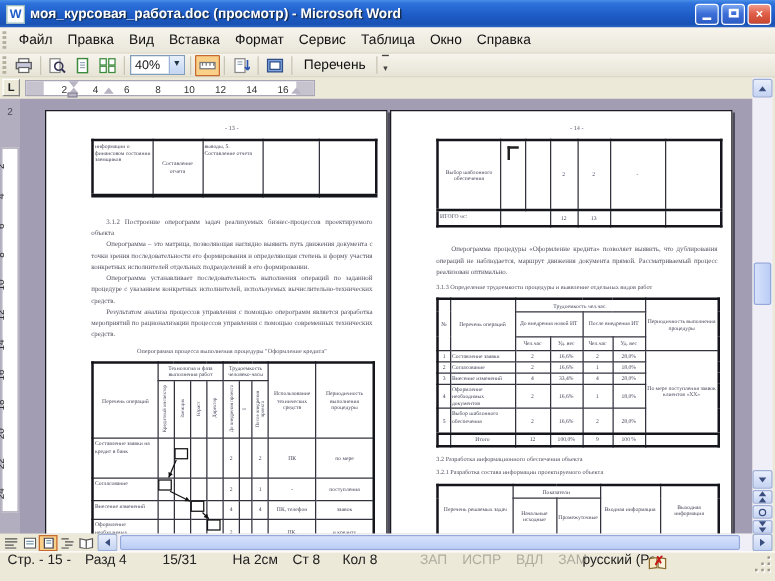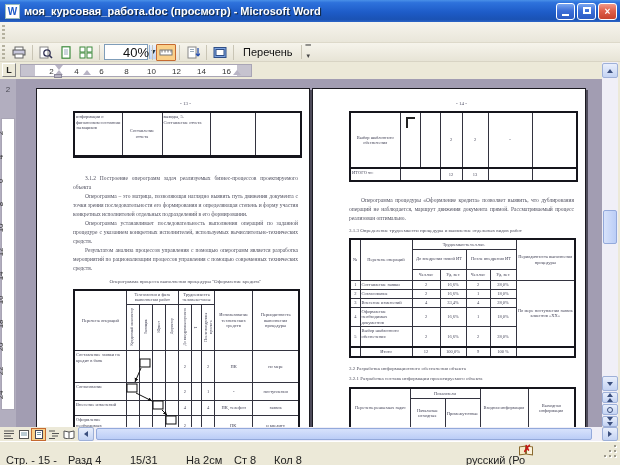--- a/index.html
+++ b/index.html
@@ -38,21 +38,21 @@
 
   
   .toolbar{position:absolute;left:0;top:43px;width:620px;height:19px;
     background:linear-gradient(#F6F4EC,#E7E4D6);display:flex;align-items:center;
     border-bottom:1px solid #D8D4C4;}
   .tbtn{width:20px;height:17px;display:flex;align-items:center;justify-content:center;flex:0 0 auto;}
   .tbtn.toggled{background:#FAD089;border:1px solid #C56A31;border-radius:1px;}
   .tsep{width:1px;height:15px;background:#C9C5B5;margin:0 3px;flex:0 0 auto;}
   .zoombox{width:44px;height:16px;background:#fff;border:1px solid #7F9DB9;display:flex;
     align-items:center;flex:0 0 auto;margin:0 1px;}
-  .zoombox .zv{flex:1;font-size:13px;padding-left:18px;color:#111;}
+  .zoombox .zv{flex:1;font-size:10px;padding-left:3px;color:#111;}
   .zoombox .zarr{width:12px;height:14px;background:linear-gradient(#E8F0FC,#C2D4F2);
     border-left:1px solid #9AB4D8;font-size:7px;line-height:14px;text-align:center;color:#234;}
   .closebtn{font-size:11px;color:#111;padding:1px 6px;flex:0 0 auto;}
   .tbopts{font-size:7px;color:#444;padding:0 4px;border-left:1px solid #C9C5B5;margin-left:2px;
     line-height:7px;text-align:center;}
 
   
   .rulerrow{position:absolute;left:0;top:62px;width:602px;height:17px;background:#ECE9D8;}
   .tabsel{position:absolute;left:2px;top:1px;width:14px;height:14px;background:#ECE9D8;
     border:1px solid;border-color:#fff #808080 #808080 #fff;font-size:9px;font-weight:bold;
@@ -127,21 +127,21 @@
   .hsb-r{left:602px;top:0;height:14px;width:16px;}
   .htrack{position:absolute;left:94px;top:0;width:508px;height:14px;background:#F0EFF7;}
   .hthumb{position:absolute;left:2px;top:1px;width:496px;height:12px;border:1px solid #93A9DB;
     border-radius:2px;background:linear-gradient(180deg,#D7E2FB,#BBCDF6);}
   .hthumb .ridges{margin:3px auto 0;width:6px;height:7px;
     background:repeating-linear-gradient(90deg,#93A9DB 0 1px,rgba(0,0,0,0) 1px 3px);}
 
   
   .statusbar{position:absolute;left:0;top:441px;width:620px;height:24px;background:#ECE9D8;
     border-top:1px solid #fff;font-size:11px;color:#222;}
-  .st{position:absolute;top:12px;white-space:nowrap;}
+  .st{position:absolute;top:0;white-space:nowrap;}
   .st.dim{color:#B0ACA0;}
   .grip-corner{position:absolute;right:2px;top:4px;width:13px;height:13px;}
   .grip-corner i{position:absolute;width:2px;height:2px;background:#9D9A8D;box-shadow:1px 1px 0 #fff;}
   .bookicon{position:absolute;left:519px;top:2px;width:16px;height:13px;}
   .bookicon .pg1{position:absolute;left:0;top:2px;width:7px;height:9px;background:#F6E9C8;
     border:1px solid #8a6a30;transform:skewY(-8deg);}
   .bookicon .pg2{position:absolute;left:7px;top:2px;width:7px;height:9px;background:#FBF3DC;
     border:1px solid #8a6a30;transform:skewY(8deg);}
   .bookicon .bx{position:absolute;left:4px;top:-1px;color:#C61616;font-size:10px;font-weight:bold;}
 
@@ -162,20 +162,32 @@
         </span>
       <span class="wb">
           <span class="maxbox"></span>
         </span>
       <span class="wb close">×</span>
     </span>
   </div>
 
   <div class="menubar">
     <div class="grip"></div>
+    <div class="menu-items">
+
+    <span class="mi">Файл</span>
+        <span class="mi">Правка</span>
+        <span class="mi">Вид</span>
+        <span class="mi">Вставка</span>
+        <span class="mi">Формат</span>
+        <span class="mi">Сервис</span>
+        <span class="mi">Таблица</span>
+        <span class="mi">Окно</span>
+        <span class="mi">Справка</span>
+      </div>
   </div>
 
   <div class="toolbar">
     <div class="grip"></div>
     <span class="tbtn">
       <svg class="ticon" width="14" height="13" viewBox="0 0 14 13">
           <rect x="3" y="1" width="8" height="4" fill="#fff" stroke="#666"></rect>
           <rect x="1" y="4" width="12" height="5" fill="#C9C9DE" stroke="#555"></rect>
           <rect x="3" y="8" width="8" height="4" fill="#fff" stroke="#666"></rect>
         </svg>
@@ -637,20 +649,26 @@
       </span>
   </div>
 
   <div class="statusbar">
     <span class="st" style="left:6px;">Стр. - 15 -</span>
     <span class="st" style="left:68px;">Разд 4</span>
     <span class="st" style="left:130px;">15/31</span>
     <span class="st" style="left:186px;">На 2см</span>
     <span class="st" style="left:234px;">Ст 8</span>
     <span class="st" style="left:274px;">Кол 8</span>
+    <span class="st dim" style="left:336px;display:flex;gap:12px;">
+        <span>ЗАП</span>
+        <span>ИСПР</span>
+        <span>ВДЛ</span>
+        <span>ЗАМ</span>
+      </span>
     <span class="st" style="left:466px;">русский (Ро</span>
     <span class="bookicon">
       <span class="pg1"></span>
         <span class="pg2"></span>
         <span class="bx">✗</span>
     </span>
     <span class="grip-corner">
       <i style="right:0;bottom:0;left:9px;top:9px;"></i>
       <i style="left:9px;top:4px;"></i>
         <i style="left:4px;top:9px;"></i>

